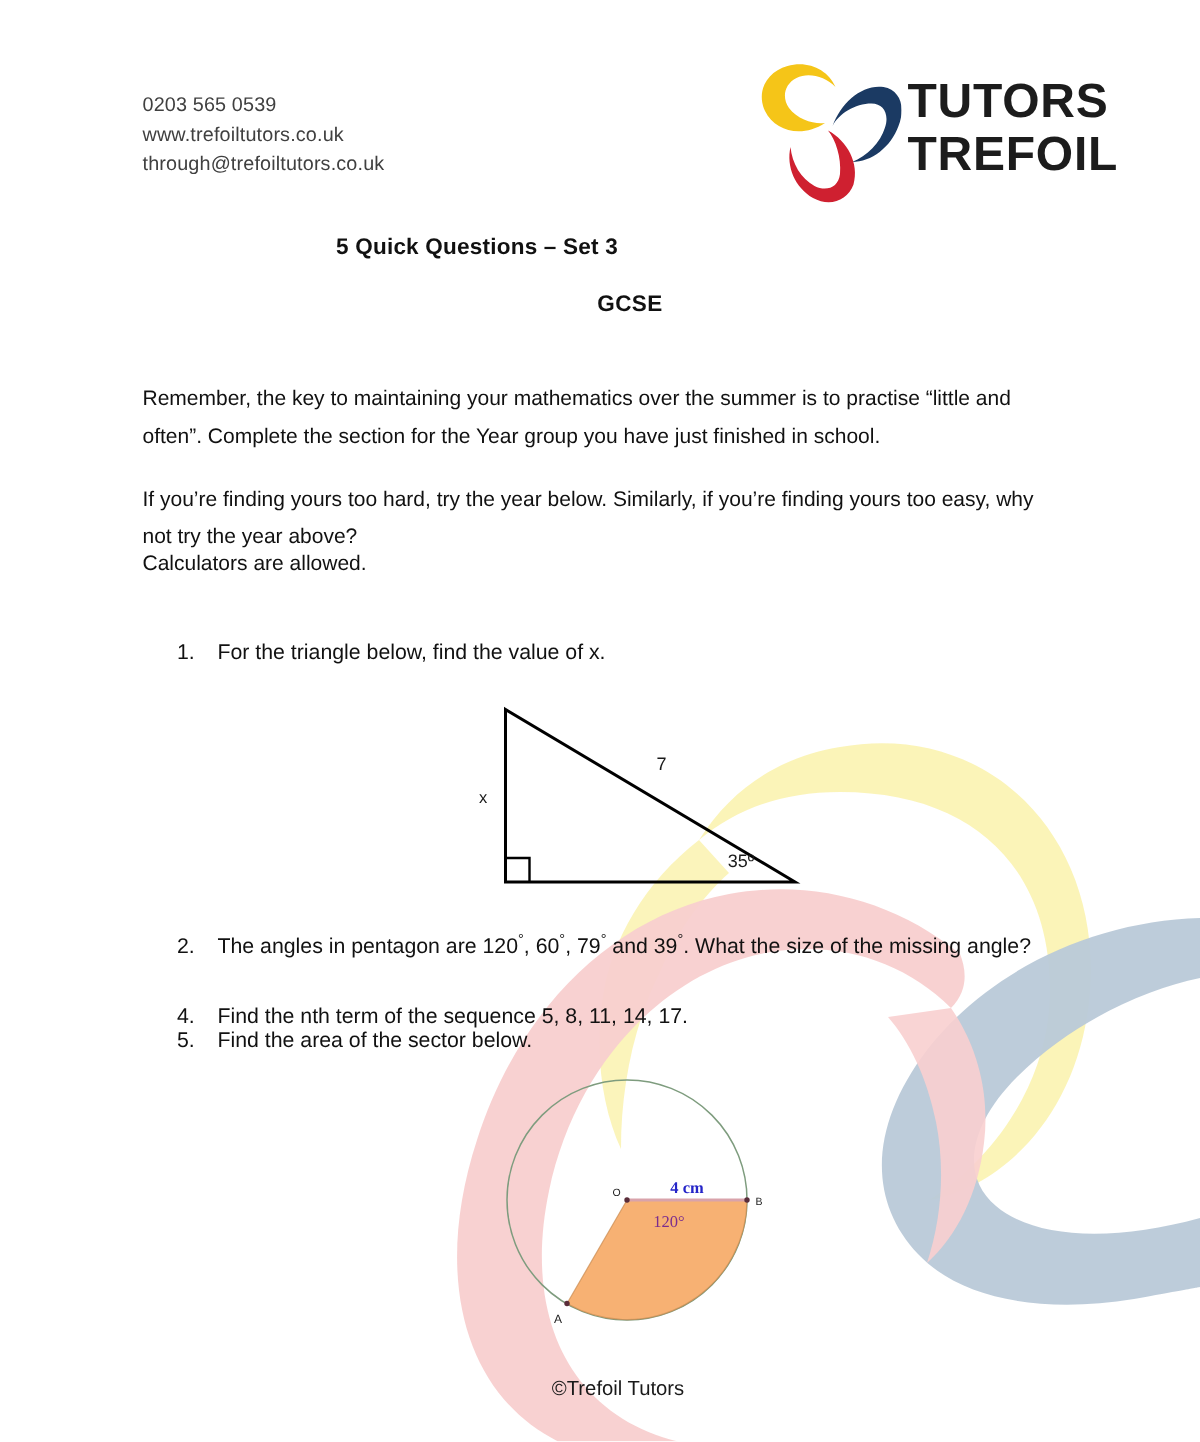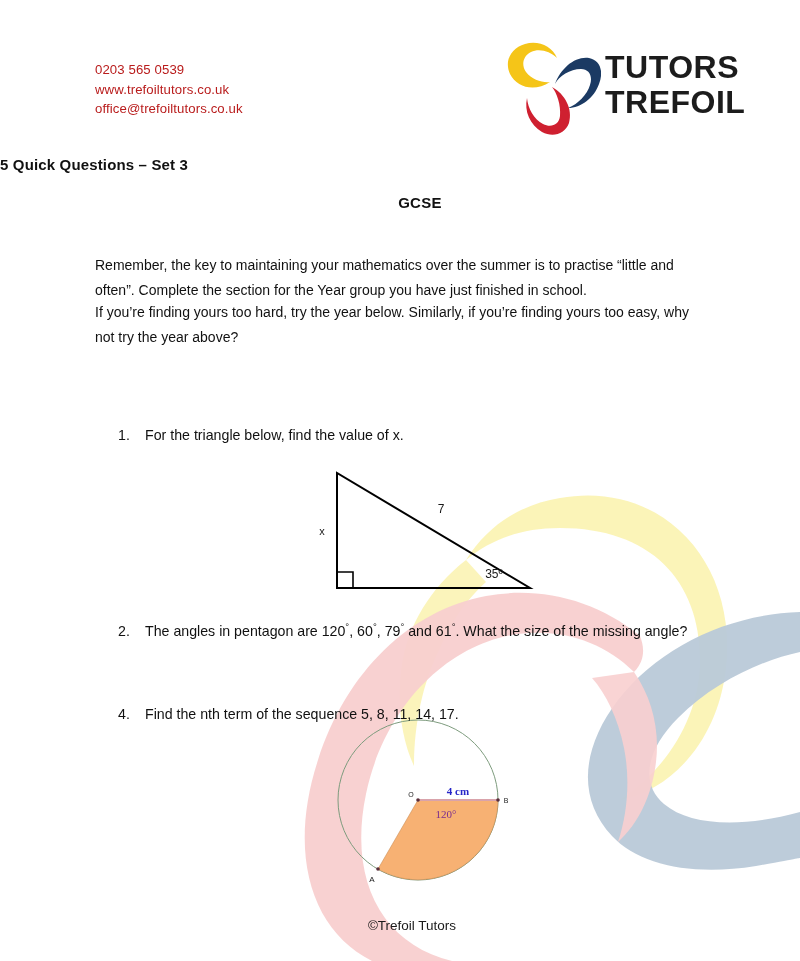--- a/index.html
+++ b/index.html
@@ -30,21 +30,21 @@
   }
 
   
   .contact-block {
     position: absolute;
     left: 95px;
     top: 60px;
     z-index: 3;
     font-size: 13.2px;
     line-height: 19.5px;
-    color: #b91c1c;
+    color: #404040;
     letter-spacing: 0.1px;
   }
   .contact-line { white-space: nowrap; }
 
   .logo-block {
     position: absolute;
     left: 505px;
     top: 38px;
     width: 235px;
     height: 104px;
@@ -65,21 +65,21 @@
     line-height: 35px;
     letter-spacing: 0.5px;
     color: #1c1c1c;
   }
 
   
   .doc-title {
     position: absolute;
     left: 0; top: 156px;
     width: 636px;
-    text-align: left;
+    text-align: center;
     font-size: 15px;
     font-weight: bold;
     color: #111111;
     z-index: 3;
     letter-spacing: 0.15px;
   }
   .doc-subtitle {
     position: absolute;
     left: 0; top: 194px;
     width: 800px;
@@ -96,21 +96,21 @@
   .intro {
     position: absolute;
     left: 95px;
     width: 606px;
     font-size: 14px;
     line-height: 25px;
     color: #111111;
     z-index: 3;
   }
   #intro-1 { top: 253px; }
-  #intro-2 { top: 300px; }
+  #intro-2 { top: 320px; }
   #intro-3 { top: 363px; }
 
   
   .question {
     position: absolute;
     left: 118px;
     width: 600px;
     font-size: 14.2px;
     line-height: 21px;
     color: #111111;
@@ -123,21 +123,21 @@
   }
   .q-text { display: inline; }
   sup.deg {
     font-size: 0.68em;
     vertical-align: super;
     line-height: 0;
   }
   #q1 { top: 425px; }
   #q2 { top: 621px; }
   #q3 { top: 645px; }
-  #q4 { top: 704px; }
+  #q4 { top: 668px; }
   #q5 { top: 684px; }
 
   
   .figure-triangle {
     position: absolute;
     left: 300px;
     top: 460px;
     width: 260px;
     height: 140px;
     z-index: 2;
@@ -203,21 +203,21 @@
              C 646 660, 644 646, 640 636 Z" fill="#f8cfcf" opacity="0.95"></path>
     <path d="M 634 672 C 652 698, 660 730, 656 762
              C 652 796, 638 824, 618 842
              C 628 812, 630 778, 624 748
              C 618 718, 606 694, 592 678 Z" fill="#f8cfcf" opacity="0.9"></path>
   </svg>
 
   <div class="contact-block">
     <div class="contact-line">0203 565 0539</div>
     <div class="contact-line">www.trefoiltutors.co.uk</div>
-    <div class="contact-line">office@trefoiltutors.co.uk</div>
+    <div class="contact-line">through@trefoiltutors.co.uk</div>
   </div>
 
   <div class="logo-block">
     <svg class="logo-mark" viewBox="0 0 96 100" xmlns="http://www.w3.org/2000/svg">
 
       <path d="M 45 44
                C 30 54, 12 50, 5 36
                C -1 23, 6 10, 20 6
                C 33 2, 47 8, 52 20
                C 45 13, 34 10, 26 14
@@ -244,34 +244,38 @@
       <div>TUTORS</div>
       <div>TREFOIL</div>
     </div>
   </div>
 
   <div class="doc-title">5 Quick Questions – Set 3</div>
   <div class="doc-subtitle">GCSE</div>
 
   <div class="intro" id="intro-1">Remember, the key to maintaining your mathematics over the summer is to practise “little and often”. Complete the section for the Year group you have just finished in school.</div>
   <div class="intro" id="intro-2">If you’re finding yours too hard, try the year below. Similarly, if you’re finding yours too easy, why not try the year above?</div>
+  <div class="intro" id="intro-3">Calculators are allowed.</div>
 
   <div class="question" id="q1">
     <span class="q-num">1.</span><span class="q-text">For the triangle below, find the value of x.</span>
   </div>
 
   <div class="question" id="q2">
-    <span class="q-num">2.</span><span class="q-text"><span>The angles in pentagon are 120</span><sup class="deg">°</sup><span>, 60</span><sup class="deg">°</sup><span>, 79</span><sup class="deg">°</sup><span> and 61</span><sup class="deg">°</sup><span>. What the size of the missing angle?</span></span>
+    <span class="q-num">2.</span><span class="q-text"><span>The angles in pentagon are 120</span><sup class="deg">°</sup><span>, 60</span><sup class="deg">°</sup><span>, 79</span><sup class="deg">°</sup><span> and 39</span><sup class="deg">°</sup><span>. What the size of the missing angle?</span></span>
   </div>
 
 
   <div class="question" id="q4">
     <span class="q-num">4.</span><span class="q-text">Find the nth term of the sequence 5, 8, 11, 14, 17.</span>
   </div>
 
+  <div class="question" id="q5">
+    <span class="q-num">5.</span><span class="q-text">Find the area of the sector below.</span>
+  </div>
 
   <svg class="figure-triangle" viewBox="0 0 260 140" xmlns="http://www.w3.org/2000/svg">
 
     <path d="M 37 13 L 37 128 L 230 128 Z" fill="none" stroke="#000000" stroke-width="2" stroke-linejoin="miter"></path>
 
     <path d="M 37 112 L 53 112 L 53 128" fill="none" stroke="#000000" stroke-width="1.6"></path>
 
     <text x="22" y="75" font-family="Liberation Sans, sans-serif" font-size="11" fill="#1a1a1a" text-anchor="middle">x</text>
     <text x="141" y="53" font-family="Liberation Sans, sans-serif" font-size="12" fill="#1a1a1a" text-anchor="middle">7</text>
     <text x="194" y="118" font-family="Liberation Sans, sans-serif" font-size="12" fill="#1a1a1a" text-anchor="middle">35º</text>

